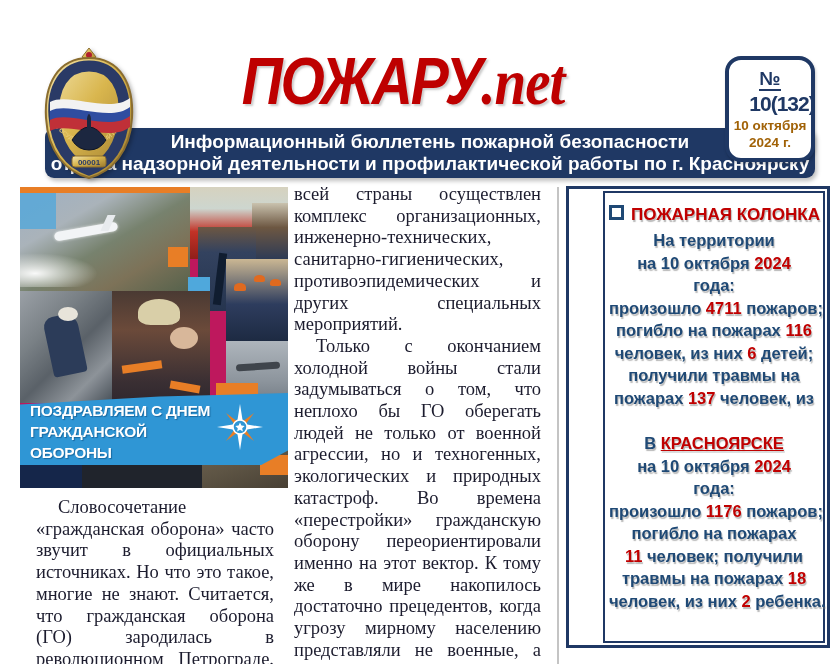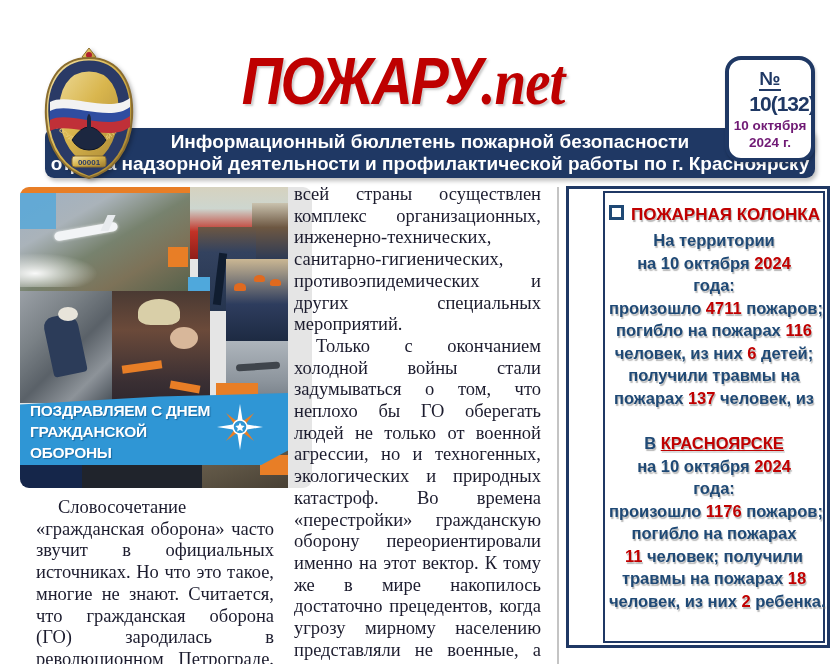--- a/index.html
+++ b/index.html
@@ -19,32 +19,32 @@
   .banner-line{font-size:19px;line-height:22px;white-space:nowrap;}
 
   .logo{position:absolute;left:24px;top:44px;width:130px;height:138px;z-index:2;
      filter:drop-shadow(2px 2px 2px rgba(0,0,0,.3));}
 
   .issue-box{position:absolute;left:725px;top:56px;width:82px;height:98px;background:#fff;
      border:4px solid #1f3864;border-radius:16px;z-index:2;display:flex;flex-direction:column;
      align-items:center;justify-content:center;box-shadow:1px 2px 3px rgba(0,0,0,.2);}
   .issue-no{color:#1f3864;font-weight:bold;font-size:19px;line-height:21px;border-bottom:2px solid #1f3864;}
   .issue-number{color:#1f3864;font-weight:bold;font-size:21px;line-height:26px;letter-spacing:-1px;margin-left:24px;}
-  .issue-date{color:#701a75;font-weight:bold;font-size:13.5px;line-height:17px;}
+  .issue-date{color:#a16207;font-weight:bold;font-size:13.5px;line-height:17px;}
 
   
   .body-text{font-family:"Liberation Serif",serif;font-size:18.5px;line-height:21.7px;
      color:#1c1c2e;text-align:justify;margin:0;}
   .indent{text-indent:22px;}
   .left-par{position:absolute;left:36px;top:497px;width:238px;height:167px;overflow:hidden;}
   .mid-col{position:absolute;left:294px;top:184px;width:247px;height:480px;overflow:hidden;}
   .col-sep{position:absolute;left:557px;top:187px;width:2px;height:477px;background:#c4c4c4;}
 
   
-  .collage{position:absolute;left:20px;top:187px;width:292px;height:301px;background:#e5e5e5;overflow:hidden;border-radius:9px;}
+  .collage{position:absolute;left:20px;top:187px;width:268px;height:301px;background:#be185d;overflow:hidden;}
   .collage div{position:absolute;}
   .c-strip-top{left:0;top:0;width:268px;height:6px;background:#e87e26;}
   .c-plane{left:0;top:6px;width:170px;height:98px;
      background:linear-gradient(150deg,#9fb0c2 0%,#aab3ba 28%,#77826e 52%,#7d7258 74%,#55624c 100%);}
   .c-plane-body{left:34px;top:40px;width:64px;height:9px;background:#f2f4f6;border-radius:5px;
      transform:rotate(-10deg);box-shadow:0 0 3px rgba(255,255,255,.8);}
   .c-plane-tail{left:84px;top:28px;width:8px;height:16px;background:#e8ebee;transform:skewX(-24deg);}
   .c-smoke{left:-12px;top:66px;width:90px;height:34px;background:radial-gradient(ellipse at 30% 60%,rgba(255,255,255,.95),rgba(255,255,255,0) 70%);}
   .c-bluesq1{left:0;top:6px;width:36px;height:36px;background:#58a8d8;opacity:.85;}
   .c-truck{left:170px;top:0;width:98px;height:72px;

